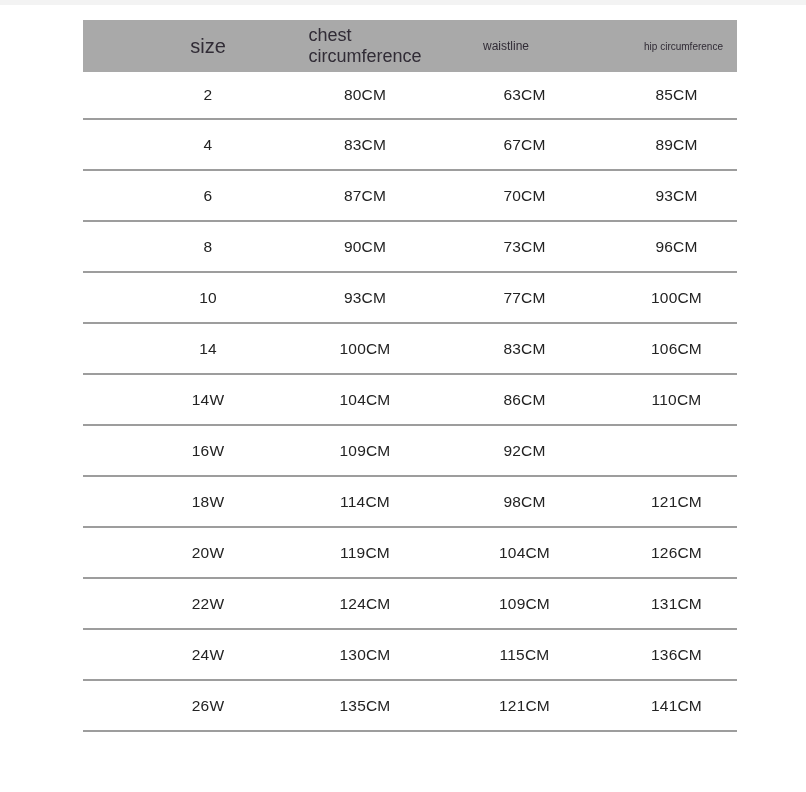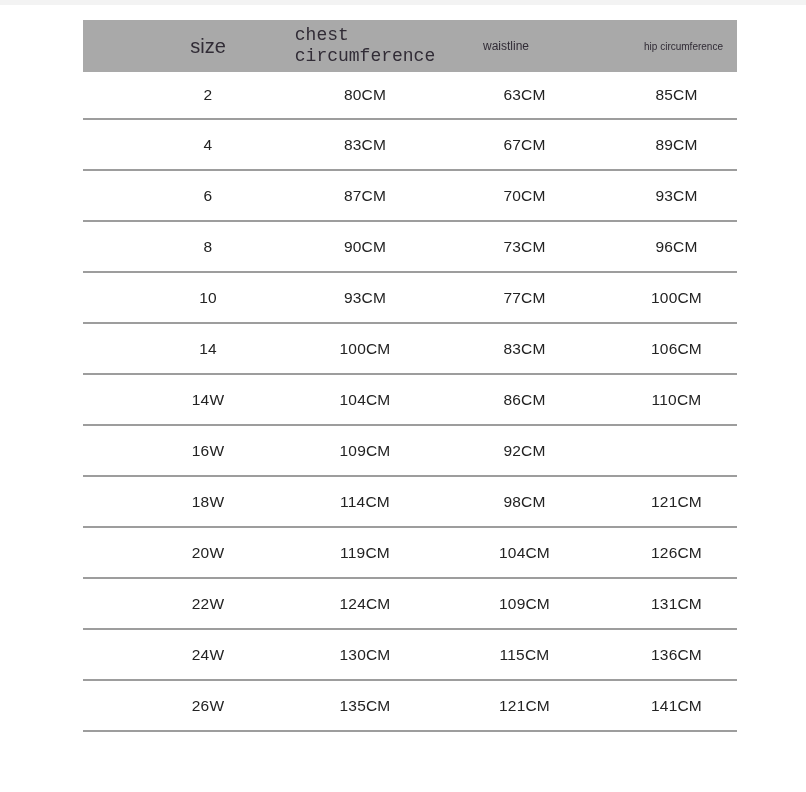--- a/index.html
+++ b/index.html
@@ -44,21 +44,20 @@
     box-sizing: border-box;
   }
   .hcell.size  { font-size: 20px; }
   .hcell.chest { font-size: 18px; }
   .hcell.waist { font-size: 12px; padding-right: 25px; }
   .hcell.hip   { font-size: 10px; padding-right: 10px; }
   .chest-lines {
     display: inline-block;
     text-align: left;
     line-height: 21px;
-    font-family: Liberation Mono, monospace;
   }
   .chest-lines span { display: block; }
   .data-row {
     height: 51px;
     border-bottom: 2px solid var(--divider, #9d9d9d);
     color: var(--body-fg, #232323);
   }
   .data-row:first-of-type { height: 48px; }
   .dcell {
     text-align: center;

